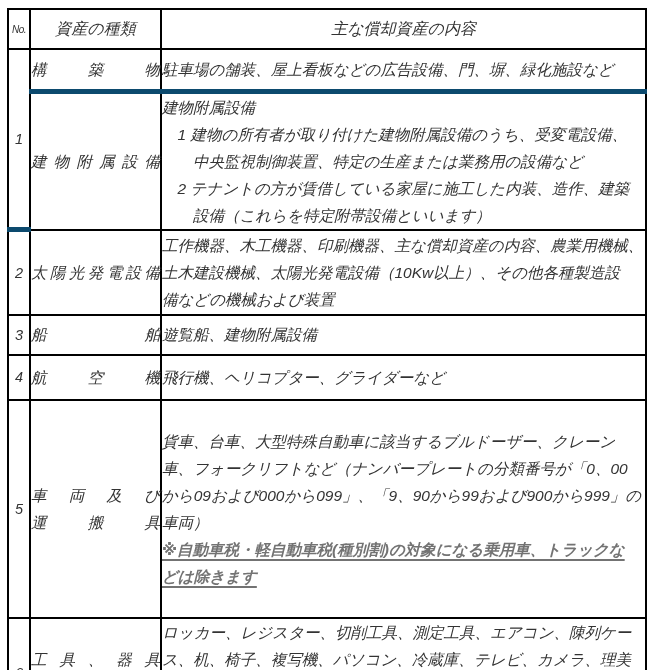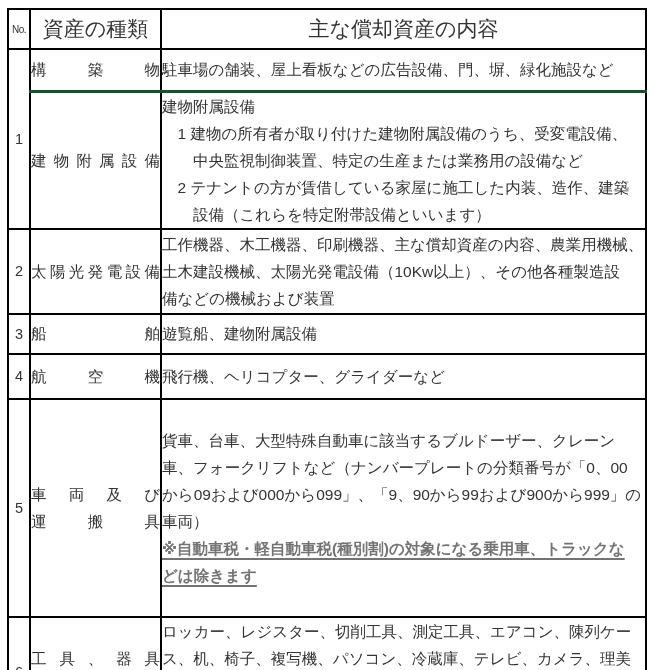--- a/index.html
+++ b/index.html
@@ -9,20 +9,21 @@
     width: 653px;
     height: 670px;
     font-family: "Liberation Sans", "DejaVu Sans", sans-serif;
   }
   .page {
     position: relative;
     width: 653px;
     height: 670px;
     background: #ffffff;
     overflow: hidden;
+    font-style: italic;
   }
   table.asset-table {
     position: absolute;
     left: 7px;
     top: 8px;
     width: 638px;
     border-collapse: collapse;
     table-layout: fixed;
     color: #333333;
     font-size: 15.5px;
@@ -41,21 +42,21 @@
   table.asset-table { border-bottom: 3px solid #000; }
   tr.last-row td { border-bottom: 3px solid #000; }
 
   th.h-no {
     font-size: 10px;
     text-align: center;
     letter-spacing: -0.5px;
   }
   th.h-type, th.h-desc {
     text-align: center;
-    font-size: 21px;
+    font-size: 16px;
   }
   td.no-cell {
     text-align: center;
     font-size: 14.5px;
   }
   td.type-cell {
     padding: 0 9px;
     text-align: justify;
     text-align-last: justify;
     text-justify: inter-character;
@@ -64,21 +65,21 @@
   }
   td.desc-cell {
     padding: 0 2px 0 3px;
     white-space: pre-line;
     line-height: 27px;
     text-align: left;
     margin-top: 28px;
   }
   
   tr.subrow td { border-top: 3px solid #14532d; }
-  tr.subrow-top td { border-bottom: 1px solid #0c4a6e; }
+  tr.subrow-top td { border-bottom: 5px solid #0c4a6e; }
 
   .vehicle-note {
     display: block;
     font-weight: bold;
     color: #737373;
     text-decoration: underline;
     text-decoration-thickness: 1.5px;
     text-underline-offset: 4px;
     white-space: pre-line;
   }

